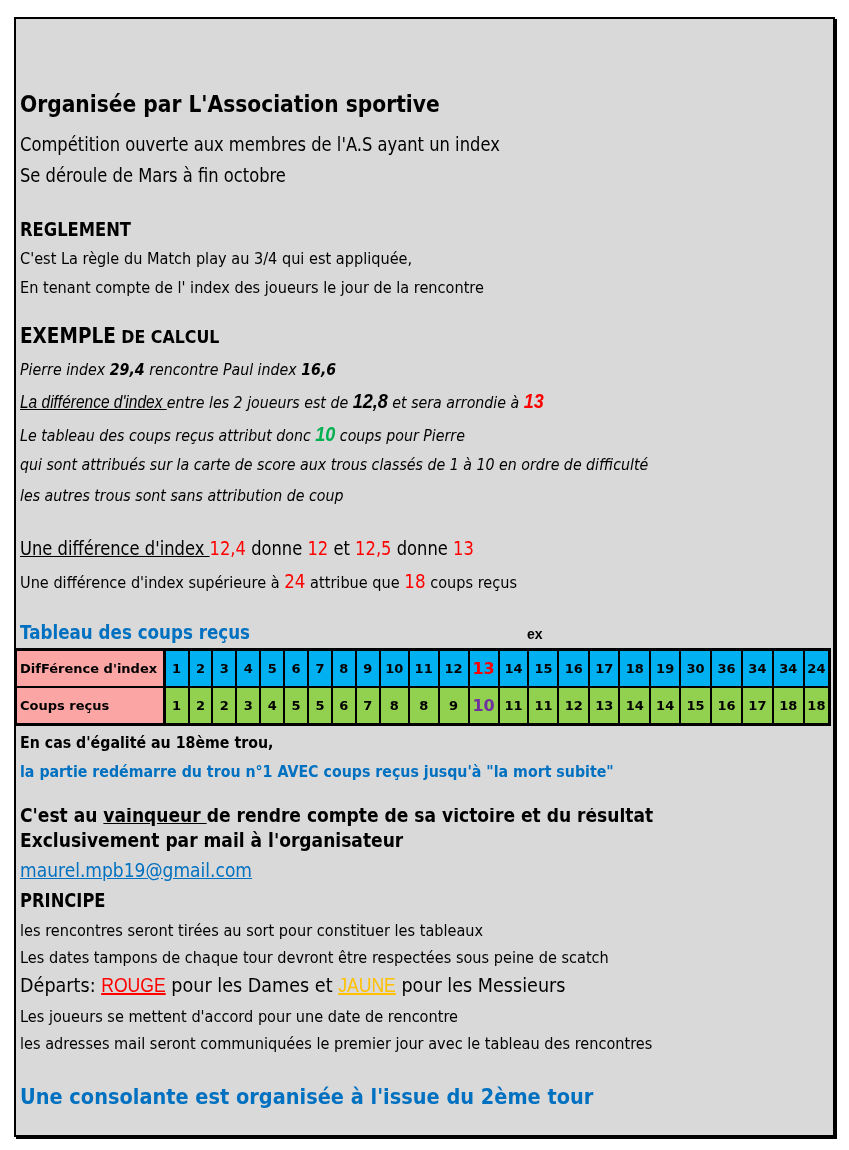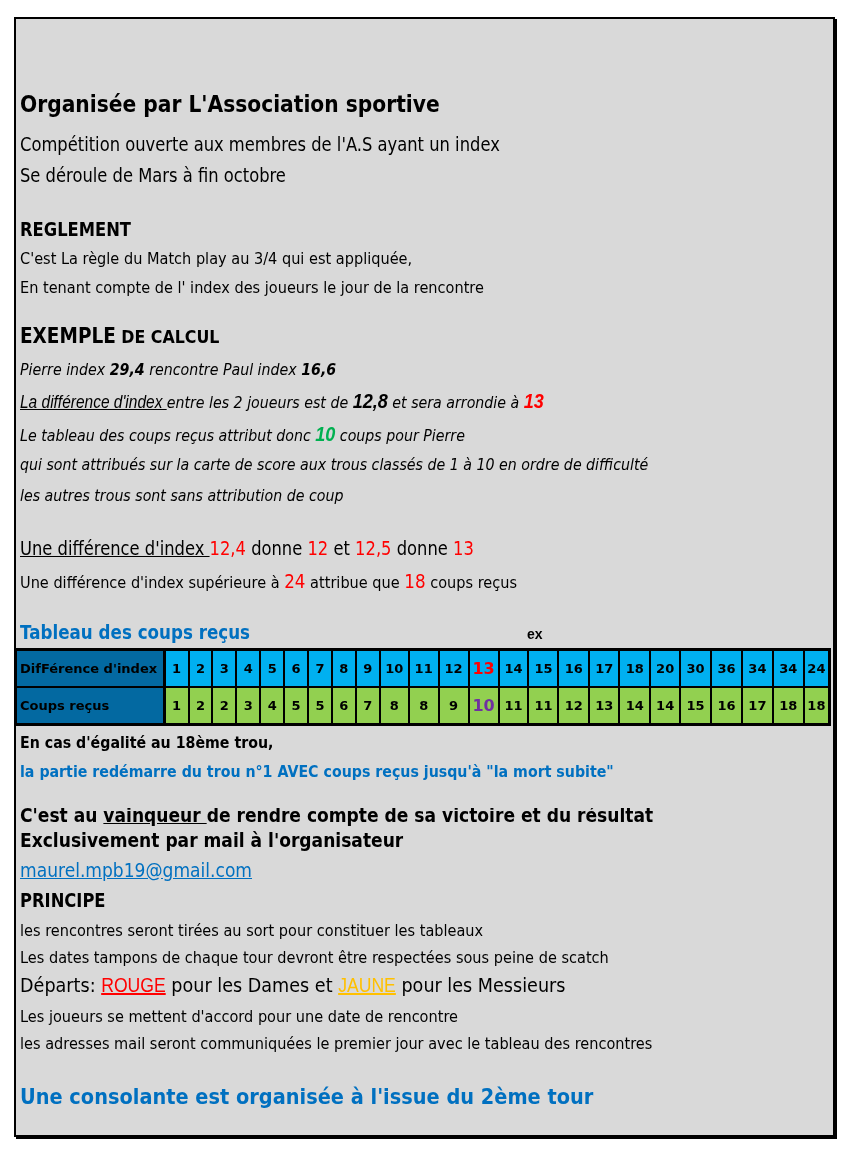--- a/index.html
+++ b/index.html
@@ -35,21 +35,21 @@
 
     .tbl-title { font-size: 19px; font-weight: bold; color: #0070c0; transform: scaleX(0.88); transform-origin: left center; }
     .ex-label { position: absolute; left: 463px; top: 607px; font-size: 14px; font-weight: bold;
                 font-family: "Liberation Sans", sans-serif; margin-left: 48px; }
 
     table.coups { position: absolute; left: -2px; top: 629px; border-collapse: collapse;
                   font-family: "DejaVu Sans", sans-serif; font-weight: bold; font-size: 13px; }
     table.coups td { border: 2px solid #000; height: 35px; text-align: center; padding: 0; }
     table.coups tr:first-child td { border-top: 3px solid #000; }
     table.coups tr:last-child td { border-bottom: 3px solid #000; }
-    table.coups td.lbl { background: #0369a1; text-align: left; padding-left: 3px; width: 143px;
+    table.coups td.lbl { background: #fca5a5; text-align: left; padding-left: 3px; width: 143px;
                          border-right: 3px solid #000; border-left: 3px solid #000; font-size: 13px; }
     table.coups tr.r1 td.v { background: #00b0f0; }
     table.coups tr.r2 td.v { background: #92d050; }
     .hl-red { color: #ff0000; font-size: 16px; }
     .hl-purple { color: #7030a0; font-size: 16px; }
 
     .tie1 { font-size: 16.5px; font-weight: bold; transform: scaleX(0.86); transform-origin: left center; }
     .tie2 { font-size: 16.5px; font-weight: bold; color: #0070c0; transform: scaleX(0.86); transform-origin: left center; }
     .vainq { font-size: 19px; font-weight: bold; transform: scaleX(0.9); transform-origin: left center; overflow: hidden; }
     .email { font-size: 19px; color: #0070c0; text-decoration: underline; transform: scaleX(0.9); transform-origin: left center; }
@@ -116,21 +116,21 @@
       <td class="v" style="width:22px">9</td>
       <td class="v" style="width:27px">10</td>
       <td class="v" style="width:28px">11</td>
       <td class="v" style="width:28px">12</td>
       <td class="v hl-red" style="width:28px">13</td>
       <td class="v" style="width:28px">14</td>
       <td class="v" style="width:28px">15</td>
       <td class="v" style="width:29px">16</td>
       <td class="v" style="width:28px">17</td>
       <td class="v" style="width:29px">18</td>
-      <td class="v" style="width:28px">20</td>
+      <td class="v" style="width:28px">19</td>
       <td class="v" style="width:29px">30</td>
       <td class="v" style="width:29px">36</td>
       <td class="v" style="width:29px">34</td>
       <td class="v" style="width:29px">34</td>
       <td class="v" style="width:23px; border-right:3px solid #000;">24</td>
     </tr>
     <tr class="r2">
       <td class="lbl">Coups reçus</td>
       <td class="v">1</td>
       <td class="v">2</td>

